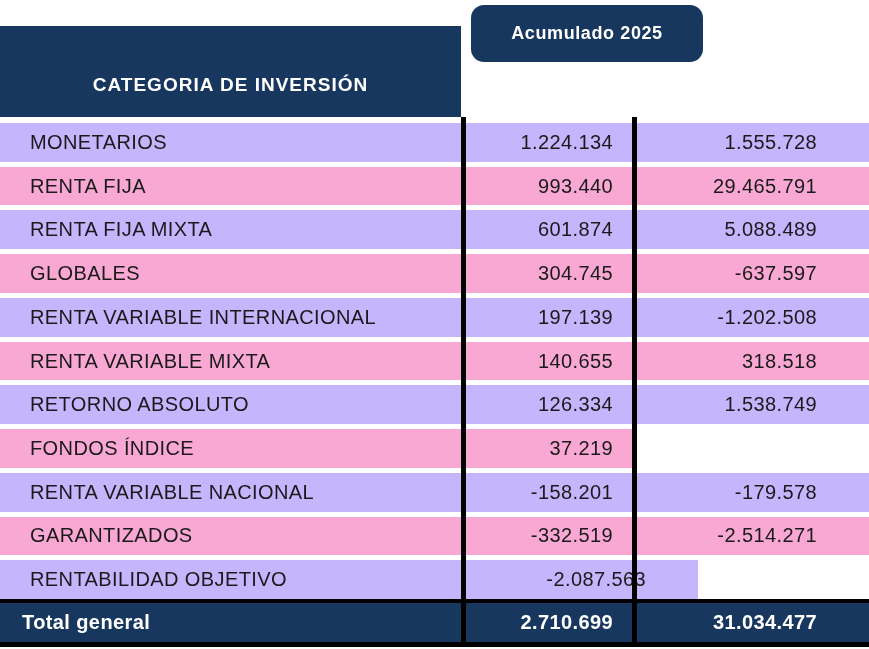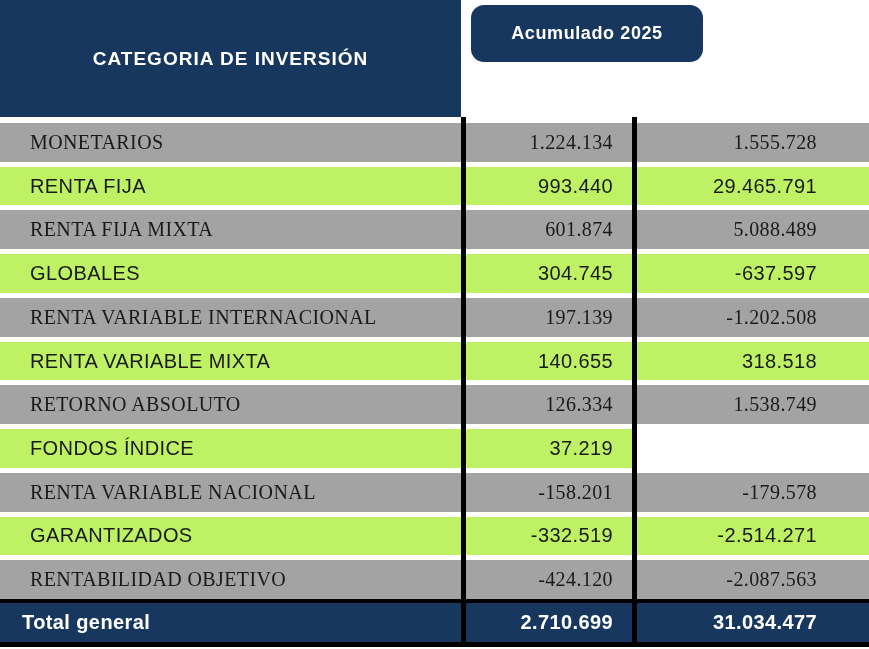--- a/index.html
+++ b/index.html
@@ -13,21 +13,21 @@
     position: relative;
     overflow: hidden;
   }
 
   
   .hdr { display: flex; height: 117px; }
   .hdr-cat {
     width: 461px; height: 117px;
     background: #17375E; color: #ffffff;
     display: flex; align-items: center; justify-content: center;
-    font-weight: bold; font-size: 19px; letter-spacing: 1px;
+    font-weight: bold; font-size: 19px; letter-spacing: 1px; margin-top: 26px;
   }
   .hdr-vgap { width: 5px; background: #ffffff; }
   .hdr-right { width: 403px; display: flex; flex-direction: column; }
   .hdr-group {
     height: 55px; background: #17375E; color: #ffffff;
     display: flex; align-items: center; justify-content: center;
     font-weight: bold; font-size: 19px; letter-spacing: 1px;
   }
   .hdr-hgap { height: 5px; background: #ffffff; }
   .hdr-sub { height: 57px; display: flex; }
@@ -48,22 +48,22 @@
   }
   .stripe.s1 { left: 461px; }
   .stripe.s2 { left: 632px; }
 
   .body-gap { height: 6px; background: #ffffff; }
   .body {
     height: 476px;
     display: flex; flex-direction: column; gap: 5px;
   }
   .row { display: flex; flex: 1; }
-  .row.alt-a .cell { background: #a3a3a3; font-family: Liberation Serif, serif; }
-  .row.alt-b .cell { background: #bef264; }
+  .row.alt-a .cell { background: #c4b5fd; }
+  .row.alt-b .cell { background: #f9a8d4; }
   .cell { display: flex; align-items: center; color: #1a1a1a; font-size: 20px; letter-spacing: 0.4px; }
   .c-cat   { width: 466px; justify-content: flex-start; padding-left: 30px; }
   .c-nov   { width: 171px; justify-content: flex-end; padding-right: 24px; }
   .c-acum  { width: 232px; justify-content: flex-end; padding-right: 52px; }
 
   .hline { background: #000000; width: 869px; }
   .hline.top { height: 4px; }
   .hline.bottom { height: 5px; }
 
   .total-row { display: flex; height: 39px; border-radius: 7px; }
@@ -140,21 +140,20 @@
         <div class="cell c-nov">-158.201</div>
         <div class="cell c-acum">-179.578</div>
       </div>
       <div class="row alt-b">
         <div class="cell c-cat">GARANTIZADOS</div>
         <div class="cell c-nov">-332.519</div>
         <div class="cell c-acum">-2.514.271</div>
       </div>
       <div class="row alt-a">
         <div class="cell c-cat">RENTABILIDAD OBJETIVO</div>
-        <div class="cell c-nov">-424.120</div>
         <div class="cell c-acum">-2.087.563</div>
       </div>
     </div>
 
     <div class="hline top"></div>
 
     <div class="total-row">
       <div class="cell c-cat">Total general</div>
       <div class="cell c-nov">2.710.699</div>
       <div class="cell c-acum">31.034.477</div>

